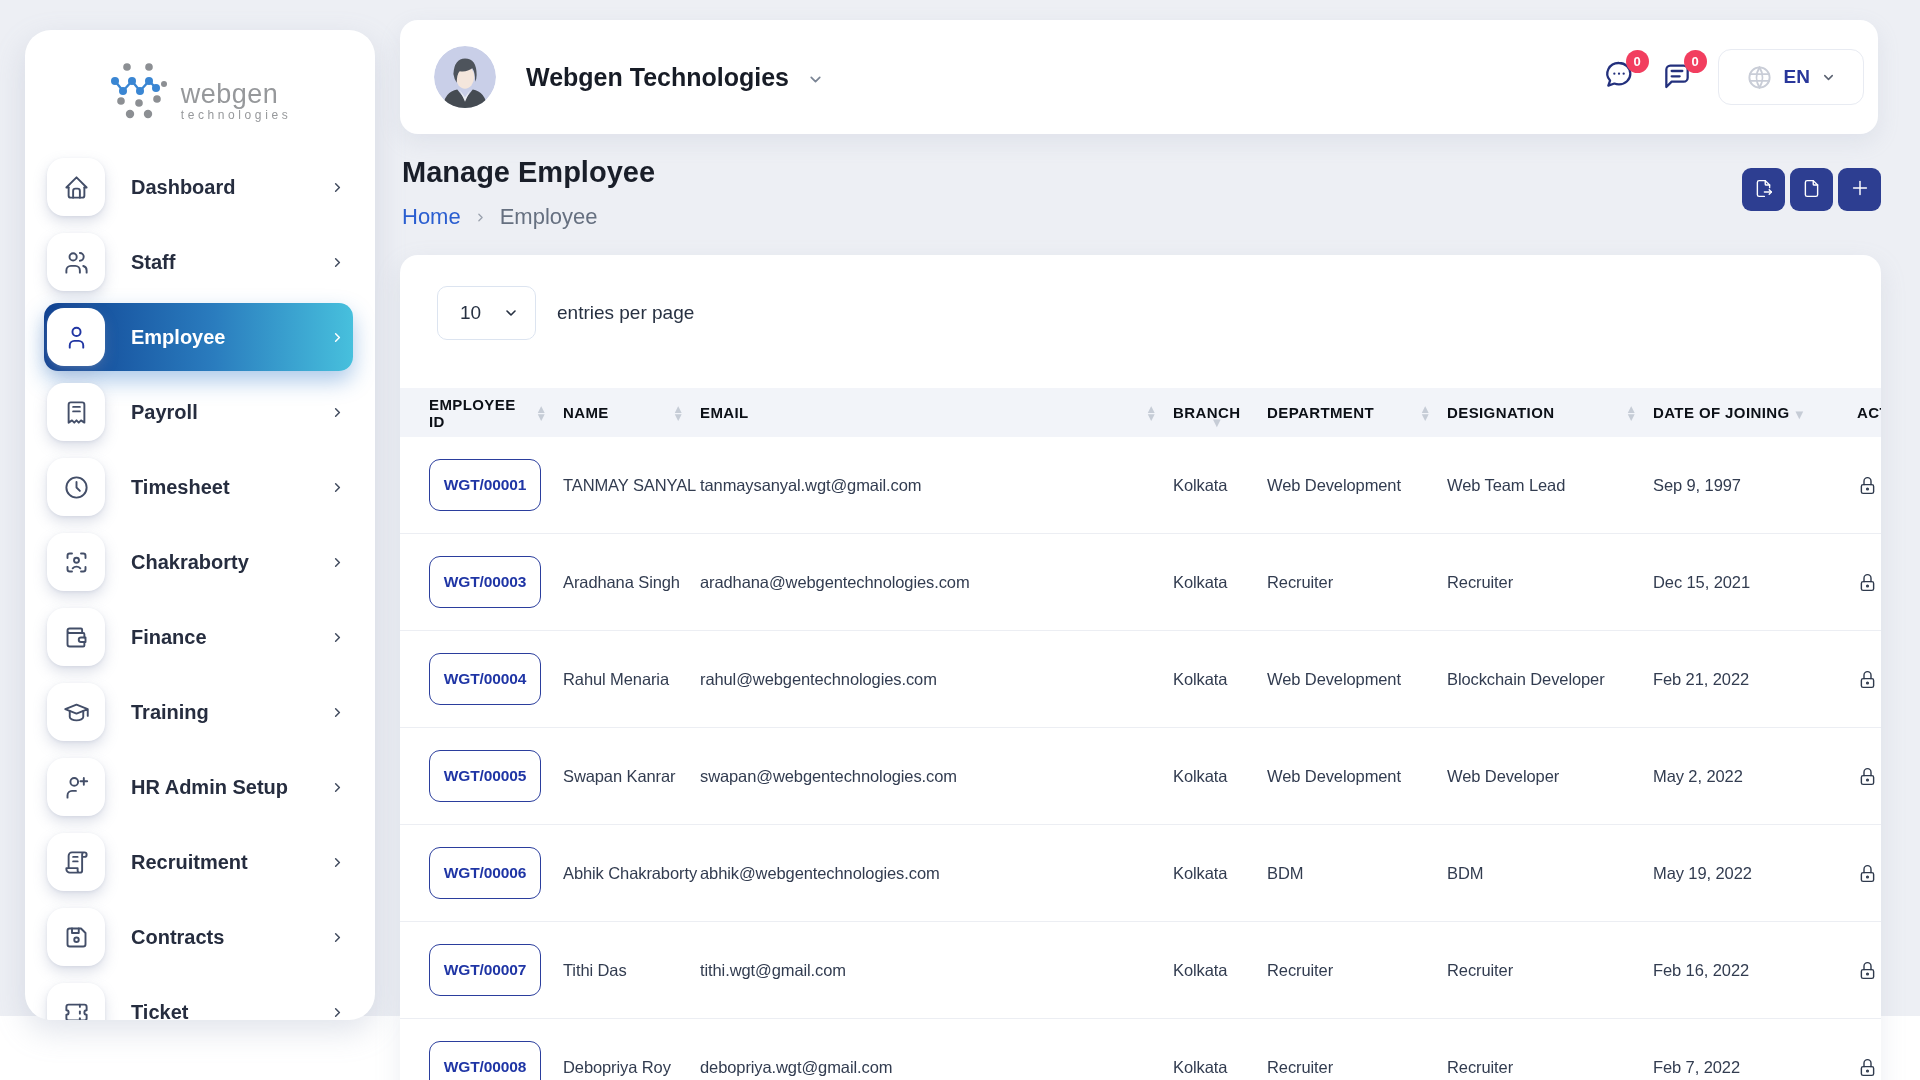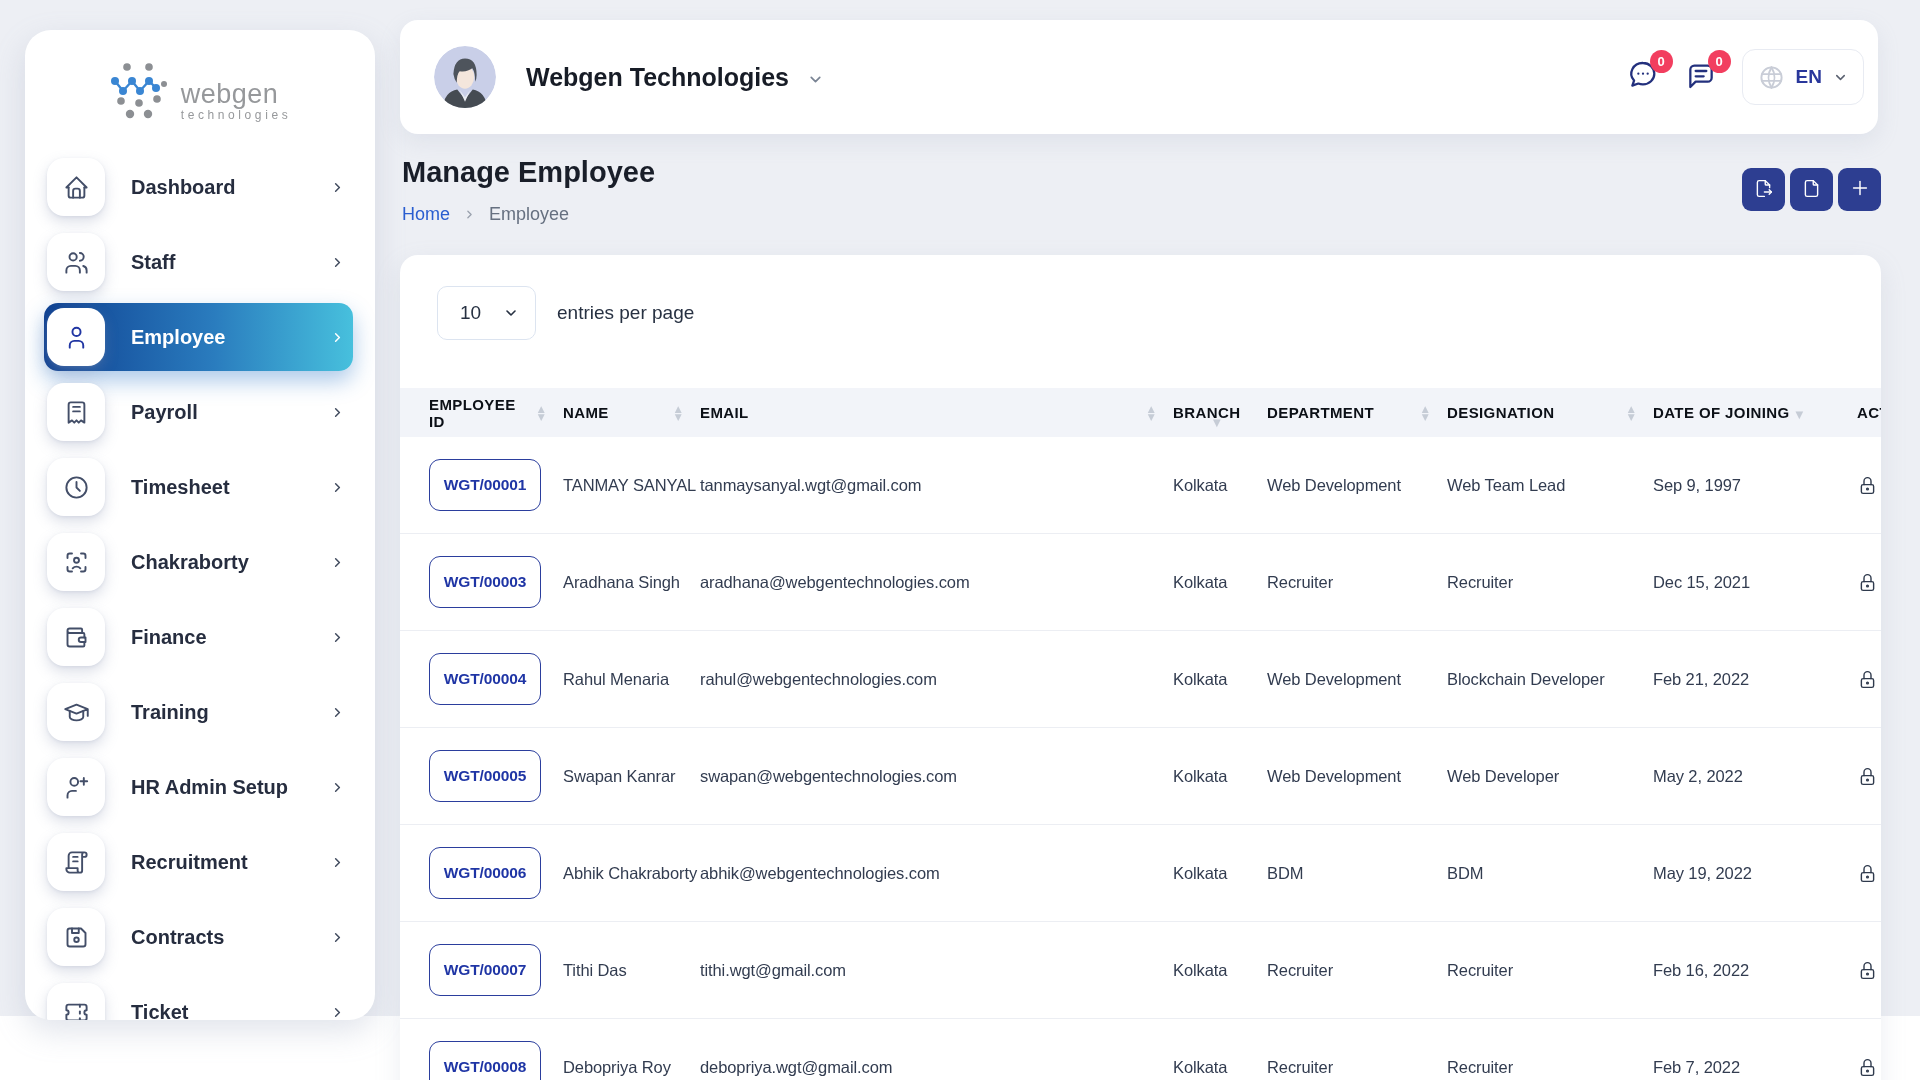--- a/index.html
+++ b/index.html
@@ -32,29 +32,29 @@
   .topbar { position:absolute; left:400px; top:20px; width:1478px; height:114px; background:#fff;
     border-radius:18px; box-shadow:0 8px 22px rgba(150,160,185,.16); }
   .avatar { position:absolute; left:34px; top:26px; width:62px; height:62px; border-radius:50%; overflow:hidden; cursor:pointer; }
   .company { position:absolute; left:126px; top:0; height:114px; display:flex; align-items:center; gap:18px; cursor:pointer; }
   .company-name { font-size:25px; font-weight:700; color:#171c26; }
   .company .chev { color:#7a8494; display:flex; margin-top:4px; }
   .tb-actions { position:absolute; right:14px; top:0; height:114px; display:flex; align-items:center; gap:24px; }
   .ic-btn { position:relative; width:34px; height:34px; color:#23307d; cursor:pointer; display:flex; align-items:center; justify-content:center; }
   .n-badge { position:absolute; top:-10px; right:-13px; min-width:23px; height:23px; padding:0 6px; border-radius:12px;
     background:#f23e5f; color:#fff; font-size:13px; font-weight:700; display:flex; align-items:center; justify-content:center; }
-  .lang { display:flex; align-items:center; gap:11px; height:56px; padding:0 15px; border:1.5px solid #e8ebf2;
+  .lang { display:flex; align-items:center; gap:11px; height:56px; padding:0 27px; border:1.5px solid #e8ebf2;
     border-radius:13px; cursor:pointer; background:#fff; }
   .lang .globe { color:#c9cdd7; display:flex; }
   .lang-label { font-size:19px; font-weight:700; color:#29379b; }
   .lang .chev { color:#5a6170; display:flex; }
 
   
   .page-title { position:absolute; left:402px; top:156px; font-size:29px; font-weight:700; color:#191e29; }
-  .breadcrumb { position:absolute; left:402px; top:204px; display:flex; align-items:center; gap:13px; font-size:18px; }
+  .breadcrumb { position:absolute; left:402px; top:204px; display:flex; align-items:center; gap:13px; font-size:22px; }
   .bc-home { color:#2a5ed0; cursor:pointer; }
   .bc-sep { color:#9aa1ad; display:flex; }
   .bc-current { color:#667080; }
   .toolbar { position:absolute; right:39px; top:168px; display:flex; gap:5px; }
   .sq-btn { width:43px; height:43px; border:none; border-radius:9px; background:#2d3e91; color:#fff;
     display:flex; align-items:center; justify-content:center; cursor:pointer; }
 
   
   .content { position:absolute; left:400px; top:255px; width:1481px; height:880px; background:#fff;
     border-radius:18px 18px 0 0; box-shadow:0 10px 26px rgba(150,160,185,.18); overflow:hidden; }

